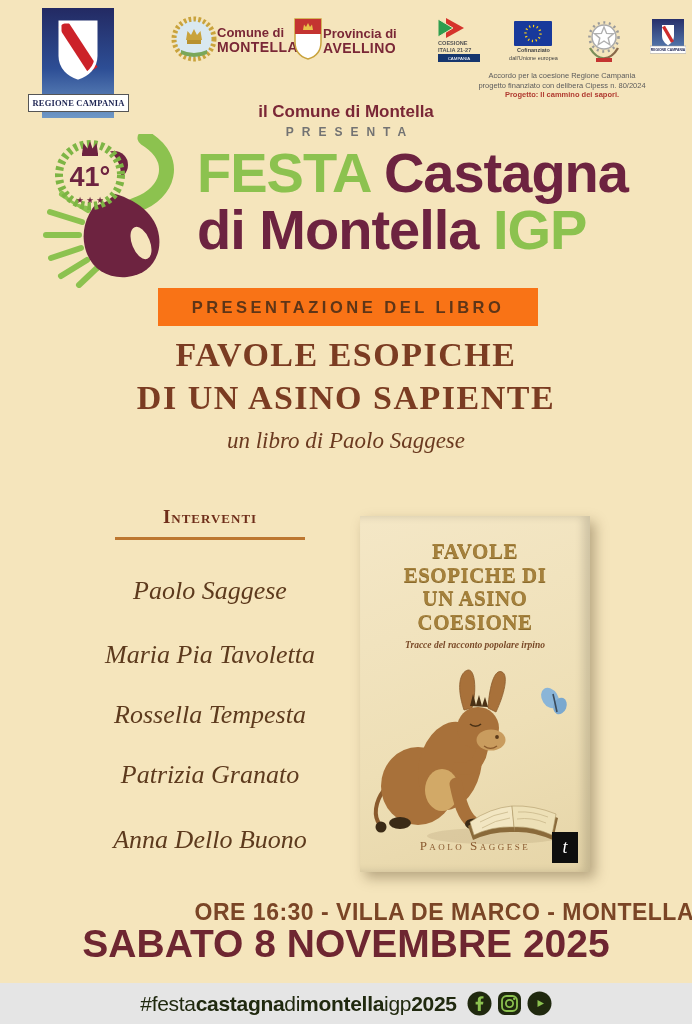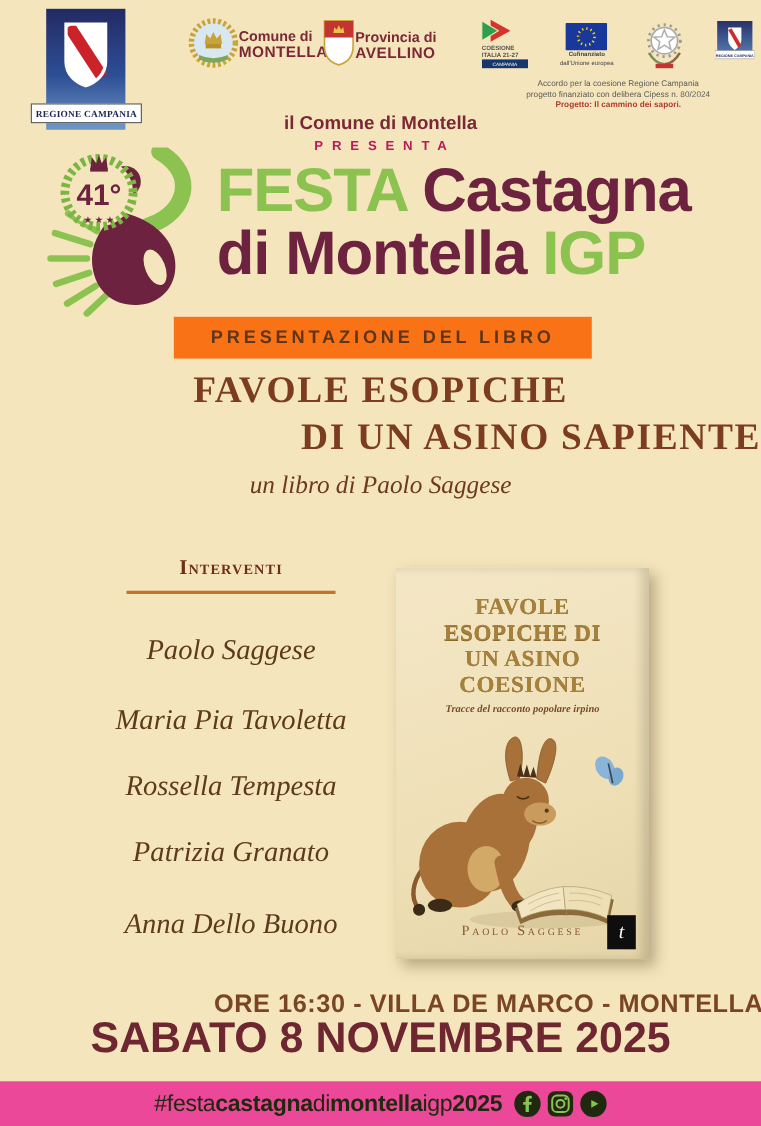--- a/index.html
+++ b/index.html
@@ -22,34 +22,34 @@
   .fund-row{display:flex;align-items:center;justify-content:space-between;height:54px;padding:0 2px;}
   .fund-cap{text-align:center;font-size:7.5px;line-height:9.5px;color:#5c5c5c;margin-top:3px;}
   .fund-cap .c3{font-weight:bold;color:#b03a30;}
   .eu-wrap{display:flex;flex-direction:column;align-items:center;}
   .eu-cap{font-size:5.5px;line-height:6.5px;color:#444;text-align:center;margin-top:1px;}
   .eu-cap .b{font-weight:bold;}
 
   
   .presenter1{left:0;top:102px;width:100%;text-align:center;font-size:17px;font-weight:bold;color:#7a2736;}
   .presenter2{left:0;top:125px;width:100%;text-align:center;font-size:12px;font-weight:bold;
-    color:#be185d;letter-spacing:8px;text-indent:8px;}
+    color:#737373;letter-spacing:8px;text-indent:8px;}
   .title-block{left:197px;top:144px;width:490px;font-weight:bold;font-size:56px;line-height:57px;
     letter-spacing:-1px;white-space:nowrap;}
   .tg{color:#8cc24f;} .tm{color:#6d2340;}
 
   
   .banner{left:158px;top:288px;width:380px;height:38px;background:#f97316;
     display:flex;align-items:center;justify-content:center;
     font-size:16.5px;font-weight:bold;letter-spacing:3.5px;color:#5e3517;}
 
   
   .bk1{left:0;top:336px;width:100%;text-align:center;font-family:"Liberation Serif",serif;
     font-weight:bold;font-size:34px;letter-spacing:1.5px;color:#7b3c22;}
-  .bk2{left:0;top:379px;width:100%;text-align:right;font-family:"Liberation Serif",serif;
+  .bk2{left:0;top:379px;width:100%;text-align:center;font-family:"Liberation Serif",serif;
     font-weight:bold;font-size:34px;letter-spacing:1.5px;color:#7b3c22;}
   .byline{left:0;top:428px;width:100%;text-align:center;font-family:"Liberation Serif",serif;
     font-style:italic;font-size:23px;color:#6b3a20;}
 
   
   .left-col{left:58px;top:506px;width:304px;text-align:center;}
   .iv-head{font-family:"Liberation Serif",serif;font-variant:small-caps;font-weight:bold;
     font-size:19px;color:#6f2e1a;letter-spacing:1px;}
   .iv-line{width:190px;height:2.5px;background:#bd7730;margin:9px auto 0;}
   .name{position:absolute;left:0;width:100%;font-family:"Liberation Serif",serif;
@@ -69,21 +69,21 @@
     letter-spacing:2.5px;color:#8a5a30;}
   .publisher{position:absolute;right:12px;bottom:9px;width:26px;height:31px;background:#0e0e0e;
     display:flex;align-items:center;justify-content:center;
     font-family:"Liberation Serif",serif;font-style:italic;font-size:18px;color:#fff;}
 
   
   .finfo{left:2px;top:899px;width:100%;text-align:right;font-size:23px;font-weight:bold;
     color:#7a4526;letter-spacing:.5px;}
   .fdate{left:0;top:922px;width:100%;text-align:center;font-size:39px;font-weight:bold;
     color:#6e2631;letter-spacing:0;}
-  .bar{left:0;bottom:0;width:100%;height:41px;background:#ec4899;
+  .bar{left:0;bottom:0;width:100%;height:41px;background:#e5e5e5;
     display:flex;align-items:center;justify-content:center;gap:3px;}
   .bar .hash{font-size:21px;color:#20290f;letter-spacing:-.3px;}
   .bar .hb{font-weight:bold;}
   .soc{display:flex;align-items:center;gap:5px;margin-left:7px;}
 </style>
 </head>
 <body>
 
 <div class="poster">
 

